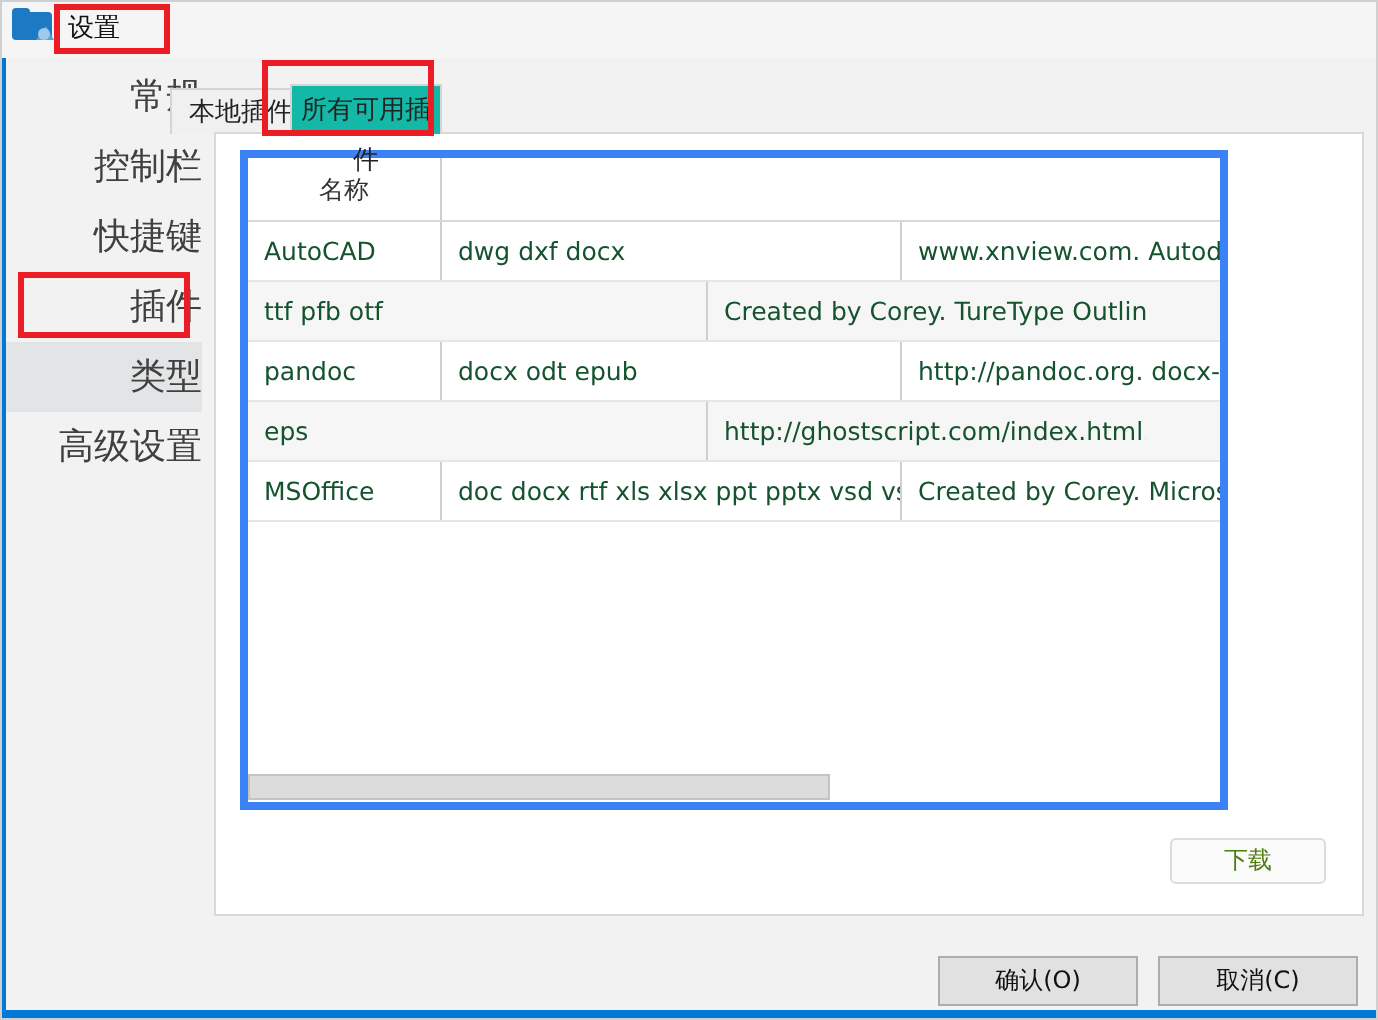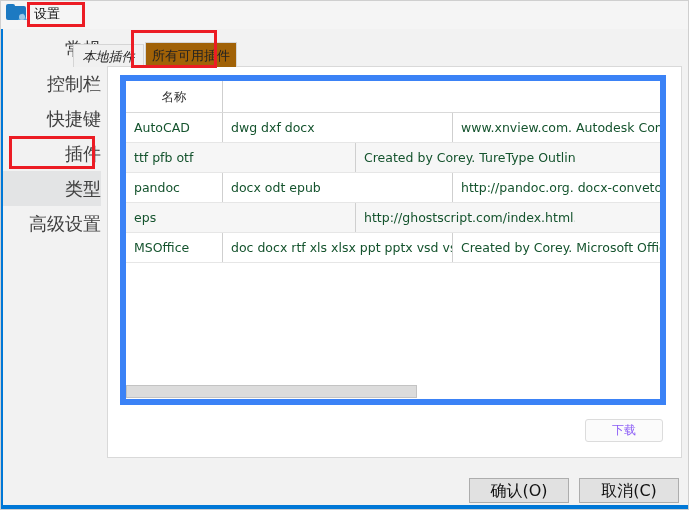--- a/index.html
+++ b/index.html
@@ -34,33 +34,33 @@
     font-size:18px; color:#404040; cursor:default;
   }
   .side-item.highlighted { background:#e3e4e5; }
 
   
   .tab {
     position:absolute; height:23px; line-height:23px; text-align:center;
     font-size:13px; color:#222; background:#f0f0f0;
     border:1px solid #d5d5d5; border-bottom:none;
   }
-  .tab-1 { left:72px; top:43px; width:71px;font-style:italic; }
-  .tab-2 { left:144px; top:41px; width:92px; height:25px; line-height:25px; background:#a16207; z-index:5; }
+  .tab-1 { left:84px; top:43px; width:71px; }
+  .tab-2 { left:144px; top:41px; width:76px; height:25px; line-height:25px; background:#14b8a6; z-index:5; }
 
   
   .panel {
     position:absolute; left:106px; top:65px; width:575px; height:392px;
     background:#fff; border:1px solid #d9d9d9; z-index:1;
   }
 
   
   .ptable {
-    position:absolute; left:12px; top:8px; width:546px; height:330px;
-    border:6px solid #3b82f6; background:#fff; overflow:hidden;
+    position:absolute; left:12px; top:8px; width:494px; height:330px;
+    border:4px solid #3b82f6; background:#fff; overflow:hidden;
   }
   .trow { display:flex; width:100%; }
   .thead { height:32px; border-bottom:1px solid #d9d9d9; }
   .tbodyrow { height:30px; border-bottom:1px solid #e6e6e6; }
   .tbodyrow.alt { background:#f6f6f6; }
   .tcell {
     font-size:12.5px; color:#14532d; line-height:29px;
     padding:0 8px; white-space:nowrap; overflow:hidden;
     border-right:1px solid #cfcfcf; flex:none;
   }
@@ -73,26 +73,26 @@
   }
   .hscroll-thumb {
     position:absolute; left:0; top:0; width:291px; height:13px;
     background:#dcdcdc; border:1px solid #c3c3c3;
   }
 
   
   .btn-download {
     position:absolute; right:18px; bottom:15px; width:78px; height:23px;
     background:#fbfbfb; border:1px solid #dcdcdc; border-radius:3px;
-    font-size:12px; color:#8b5cf6; text-align:center; line-height:21px;
+    font-size:12px; color:#4d7c0f; text-align:center; line-height:21px;
   }
   .footer-btn {
     position:absolute; top:477px; width:100px; height:25px;
     background:#e1e1e1; border:1px solid #adadad;
-    font-size:16px; color:#111; text-align:center; line-height:23px; cursor:default;
+    font-size:12px; color:#111; text-align:center; line-height:23px; cursor:default;
   }
   .btn-confirm { left:468px; }
   .btn-cancel  { left:578px; }
 </style>
 </head>
 <body>
 
 <div class="window">
 
   <div class="titlebar">

